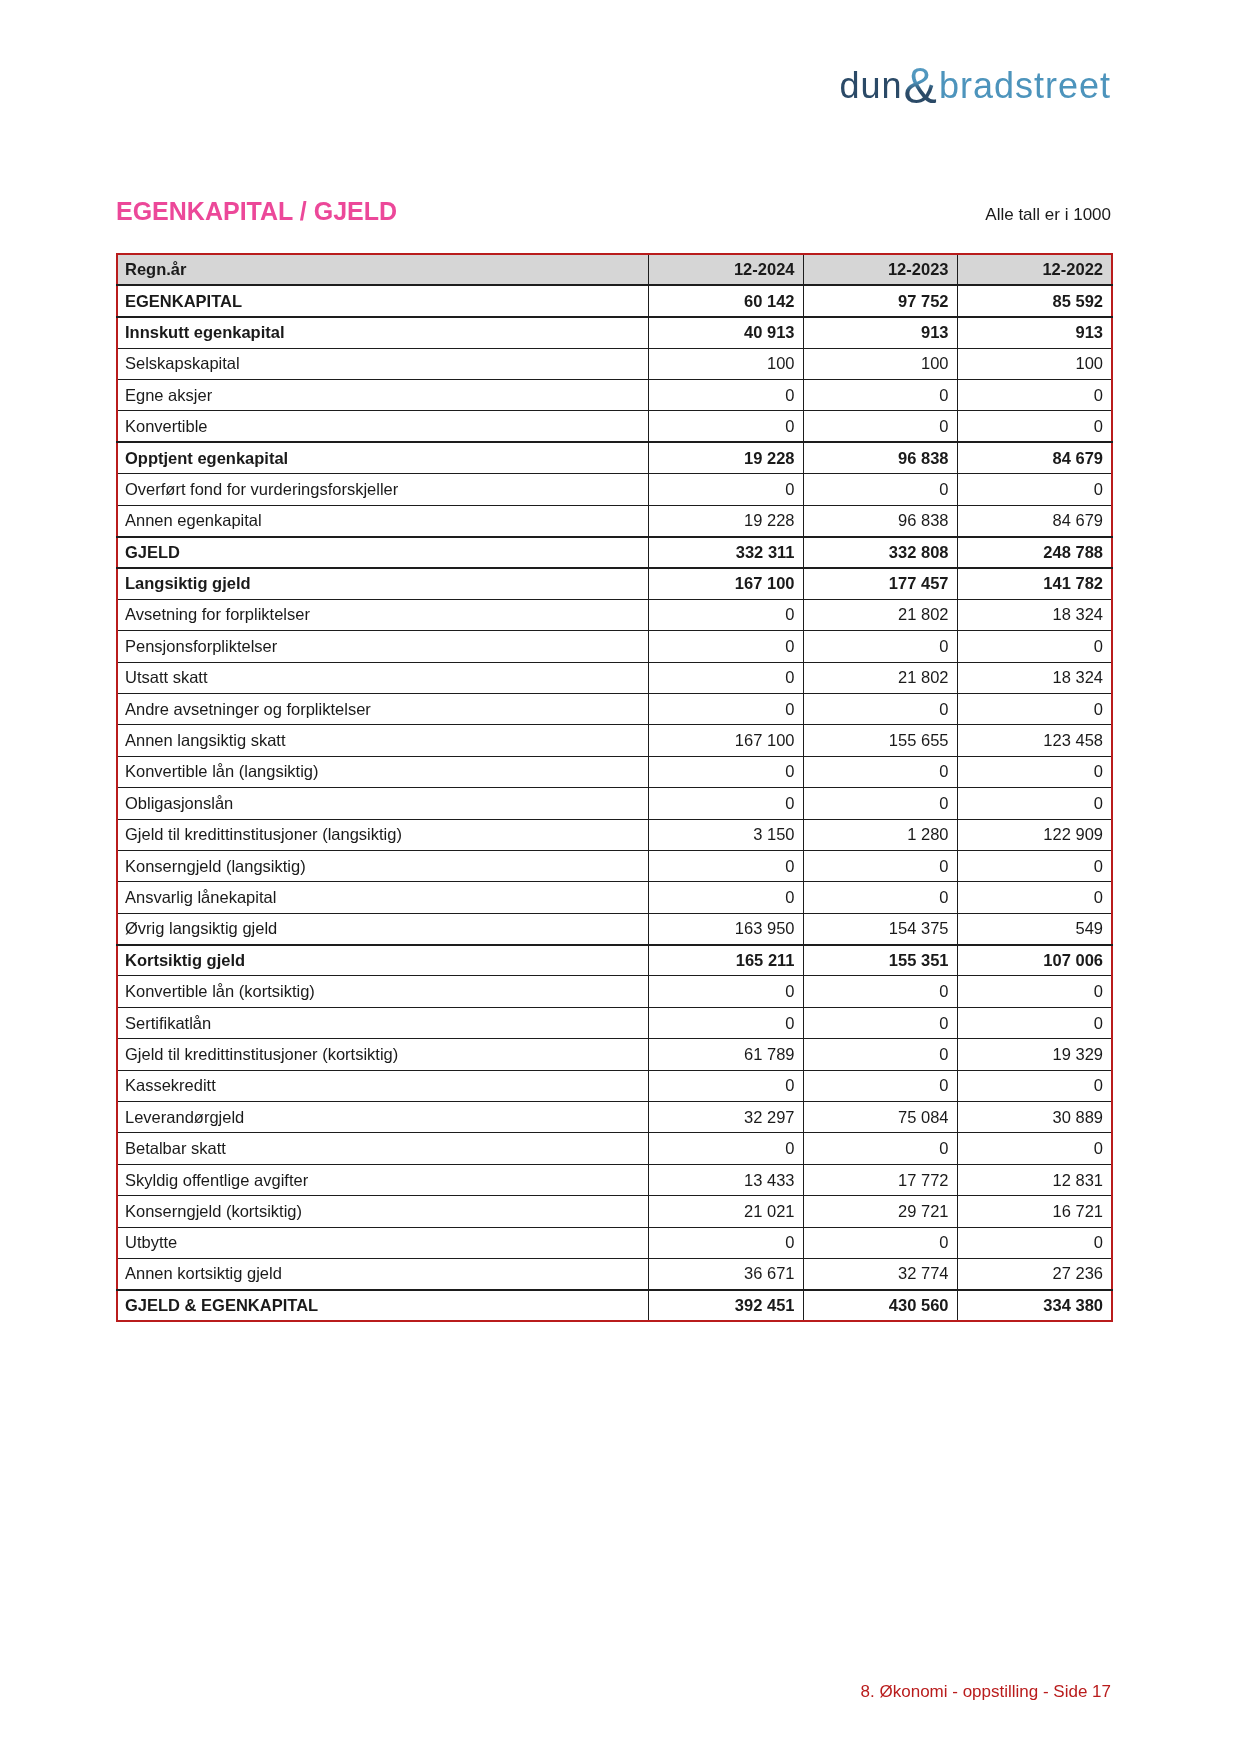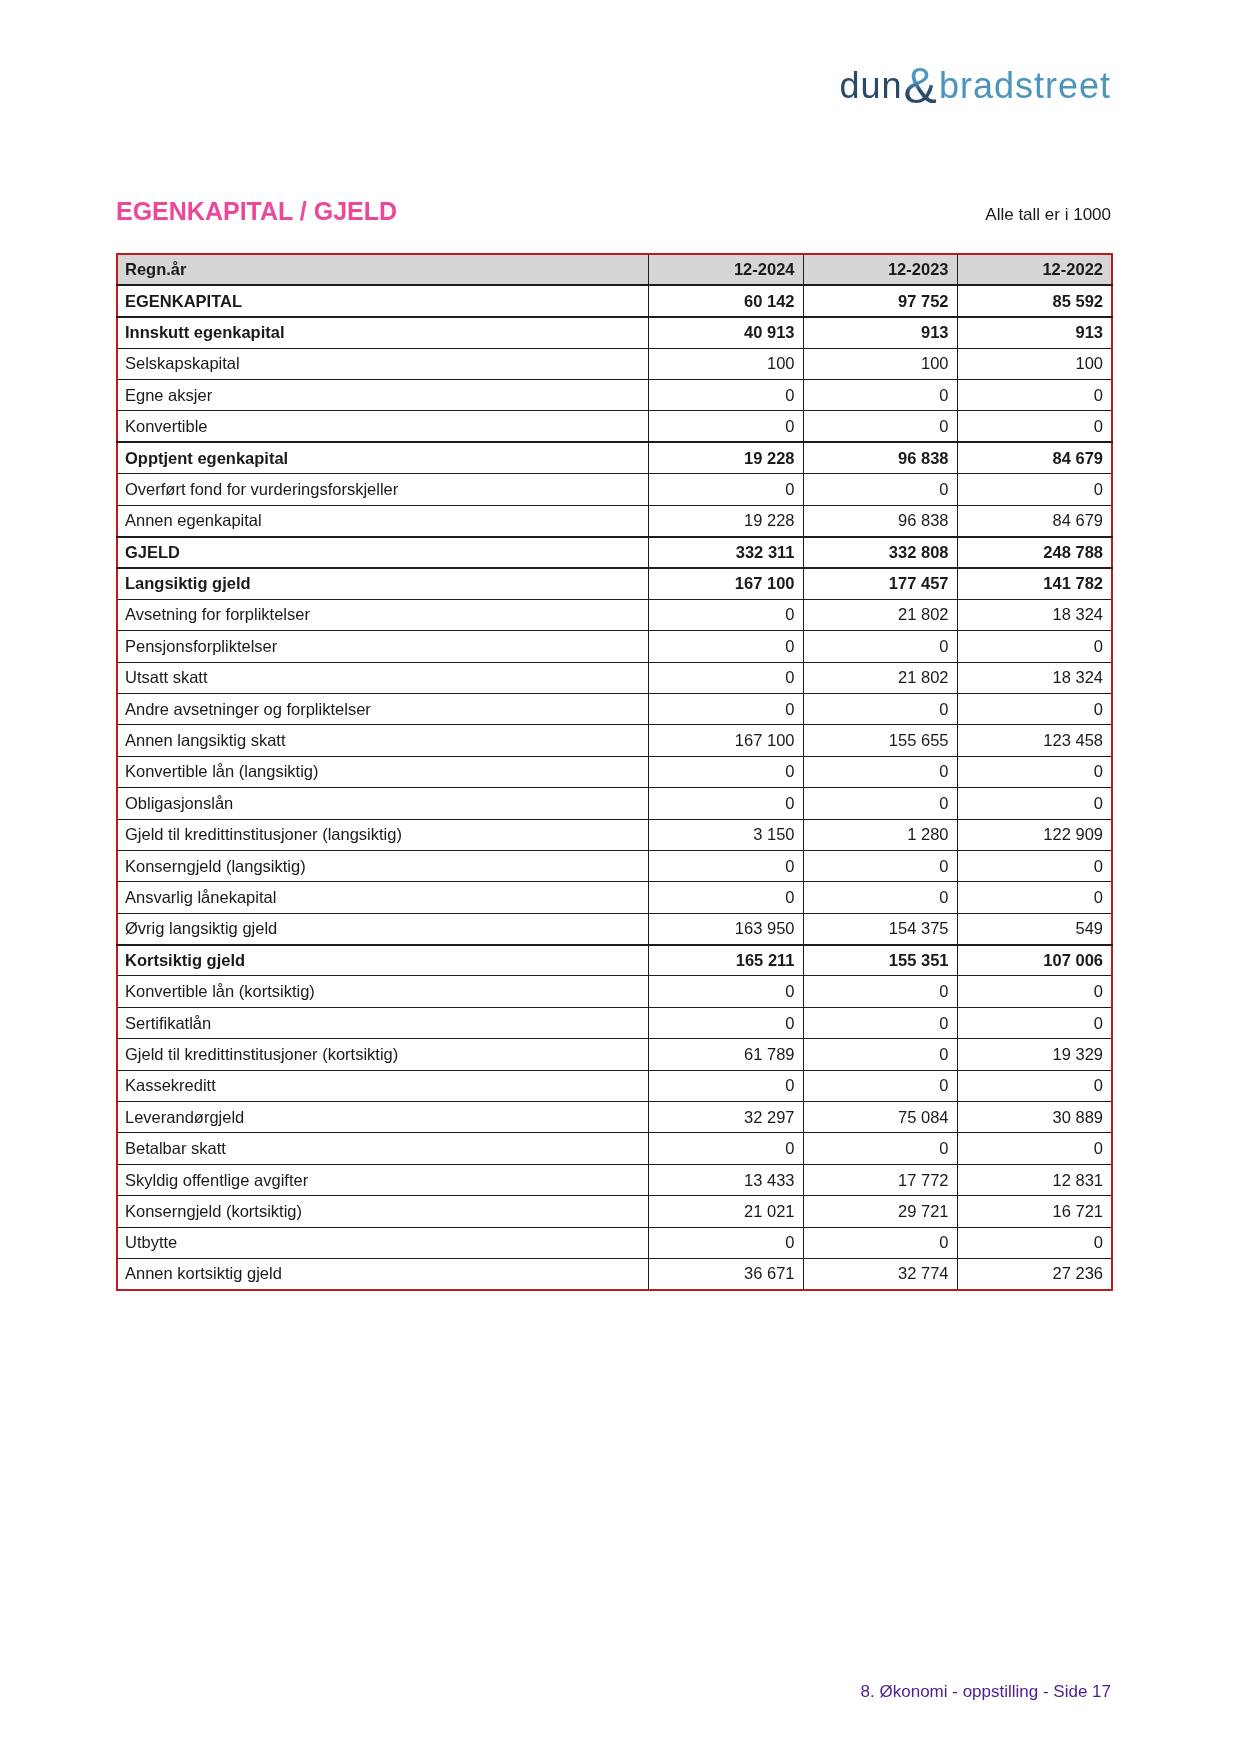--- a/index.html
+++ b/index.html
@@ -54,21 +54,21 @@
   table.sheet .num   { text-align: right; padding-right: 8px; padding-left: 4px; }
   table.sheet thead th {
     background: #d6d6d6; font-weight: bold;
     border-bottom-width: 2px;
   }
   table.sheet tr.bold td { font-weight: bold; border-top-width: 2.5px; }
 
   
   .footer {
     position: absolute; top: 1682px; right: 0;
-    font-size: 17px; color: #4c1d95;
+    font-size: 17px; color: #b91c1c;
   }
 </style>
 </head>
 <body>
 
 <div class="content">
 
   <div class="logo">
     <span class="logo-dun">dun</span><span class="logo-amp">&amp;</span><span class="logo-brad">bradstreet</span>
   </div>
@@ -279,18 +279,24 @@
           <td class="num">0</td>
           <td class="num">0</td>
           <td class="num">0</td>
         </tr>
         <tr>
           <td class="label">Annen kortsiktig gjeld</td>
           <td class="num">36 671</td>
           <td class="num">32 774</td>
           <td class="num">27 236</td>
         </tr>
+        <tr class="bold">
+          <td class="label">GJELD &amp; EGENKAPITAL</td>
+          <td class="num">392 451</td>
+          <td class="num">430 560</td>
+          <td class="num">334 380</td>
+        </tr>
       </tbody>
   </table>
 
   <div class="footer">8. Økonomi - oppstilling - Side 17</div>
 
 </div>
 
 </body></html>

